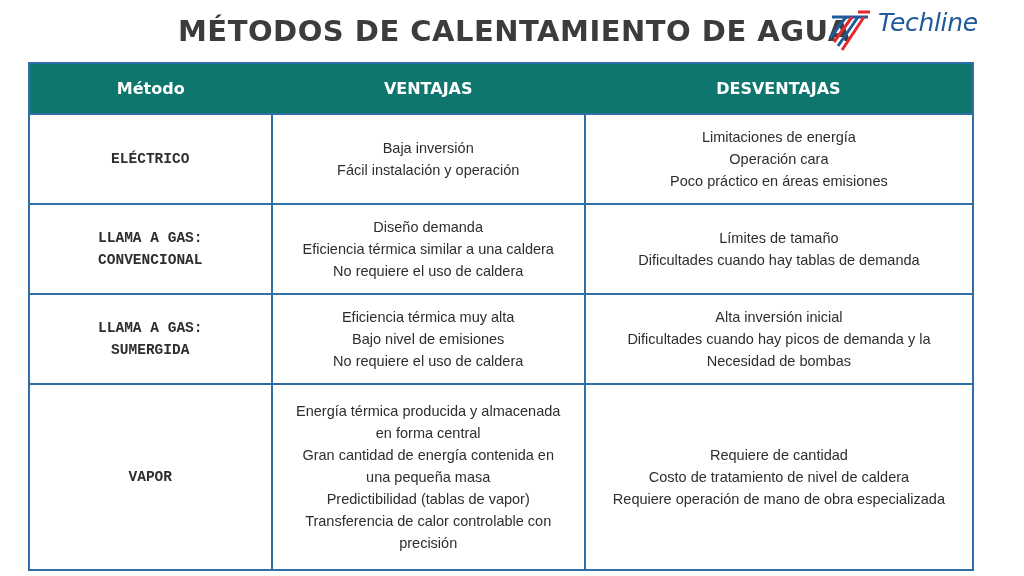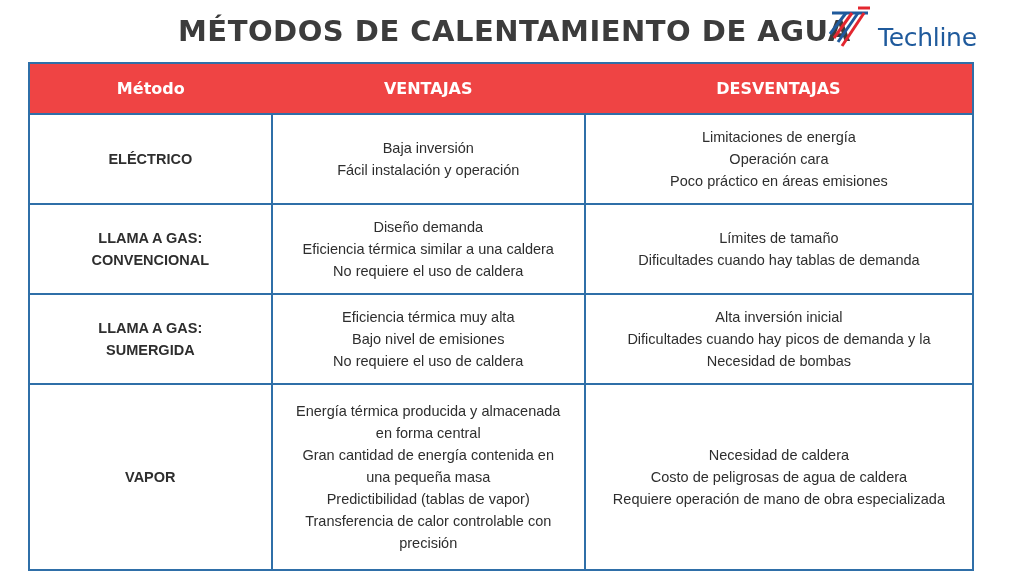--- a/index.html
+++ b/index.html
@@ -5,41 +5,41 @@
   * { box-sizing: border-box; margin: 0; padding: 0; }
   html, body { width: 1024px; height: 576px; background: #ffffff; overflow: hidden; }
   body { position: relative; font-family: "Liberation Sans", "DejaVu Sans", sans-serif; color: #2b2b2b; }
   .title {
     position: absolute; left: 130px; top: 14px;
     font-family: "DejaVu Sans", sans-serif;
     font-size: 29px; font-weight: bold; color: #3c3c3c; letter-spacing: 0.5px;
     white-space: nowrap;
     margin-left: 48px;
   }
-  .logo { position: absolute; left: 828px; top: 8px; height: 44px; display: flex; align-items: flex-end; }
+  .logo { position: absolute; left: 828px; top: 8px; height: 44px; display: flex; align-items: flex-start; font-style: italic; }
   .logo-text {
     font-family: "DejaVu Sans", sans-serif; font-size: 25px; color: #1f5a9c;
     margin-left: 6px; letter-spacing: -0.3px;
   }
   table.main {
     position: absolute; left: 28px; top: 62px; width: 946px;
     border-collapse: collapse;
     border: 2px solid #2f6fa8;
   }
   table.main th {
-    background: #ef4444; color: #ffffff; height: 51px;
+    background: #0f766e; color: #ffffff; height: 51px;
     font-family: "DejaVu Sans", sans-serif; font-size: 16px; font-weight: bold;
     text-align: center; vertical-align: middle;
   }
   table.main td {
     border: 2px solid #2f6fa8; text-align: center; vertical-align: middle;
     font-size: 14.5px; line-height: 22px; color: #2e2e2e;
   }
   td.method {
-    font-family: Liberation Sans, sans-serif; font-weight: bold; font-size: 15.5px;
+    font-family: Liberation Mono, monospace; font-weight: bold; font-size: 15.5px;
     line-height: 23px; color: #262626;
   }
   .line { display: block; }
 </style>
 </head>
 <body>
 
 <div class="title">MÉTODOS DE CALENTAMIENTO DE AGUA</div>
 
 <div class="logo">
@@ -122,19 +122,19 @@
       <td>
         <span class="line">Energía térmica producida y almacenada</span>
         <span class="line">en forma central</span>
         <span class="line">Gran cantidad de energía contenida en</span>
         <span class="line">una pequeña masa</span>
         <span class="line">Predictibilidad (tablas de vapor)</span>
         <span class="line">Transferencia de calor controlable con</span>
         <span class="line">precisión</span>
       </td>
       <td>
-        <span class="line">Necesidad de caldera</span>
-        <span class="line">Costo de peligrosas de agua de caldera</span>
+        <span class="line">Requiere de cantidad</span>
+        <span class="line">Costo de tratamiento de nivel de caldera</span>
         <span class="line">Requiere operación de mano de obra especializada</span>
       </td>
     </tr>
   </tbody>
 </table>
 
 </body></html>

